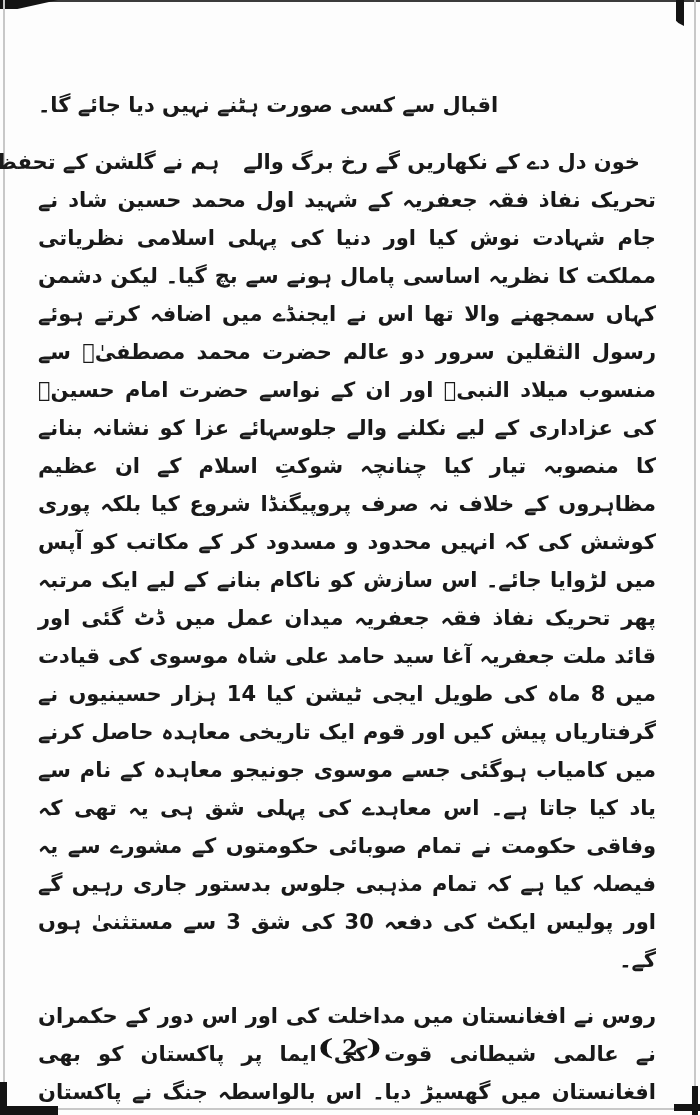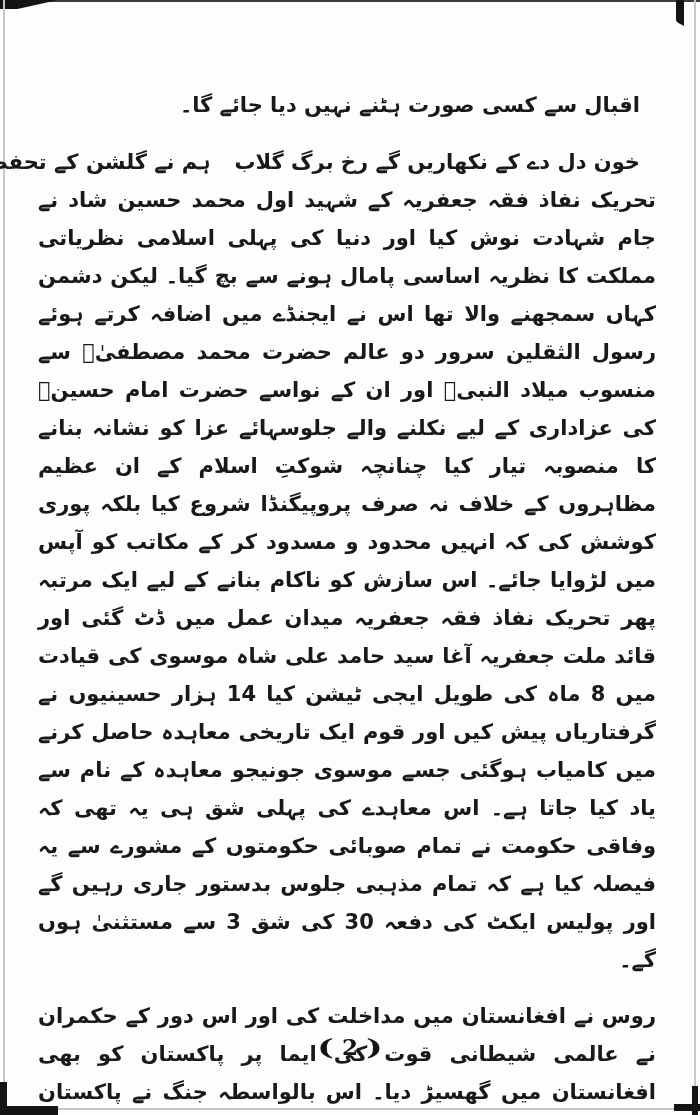--- a/index.html
+++ b/index.html
@@ -39,21 +39,21 @@
     left: 38px;
     right: 44px;
     direction: rtl;
     color: #191919;
     font-weight: 700;
     font-size: 21px;
     line-height: 38px;
     font-family: "DejaVu Sans", sans-serif;
   }
   .intro-line {
-    text-align: right;
+    text-align: left;
     padding-right: 16px;
     white-space: nowrap;
   }
   .couplet {
     margin-top: 19px;
     display: flex;
     justify-content: space-between;
     gap: 24px;
     padding-right: 16px;
     padding-left: 76px;
@@ -104,21 +104,21 @@
   <div class="bl-corner-v artifact"></div>
   <div class="bl-corner-h artifact"></div>
   <div class="br-corner-v artifact"></div>
   <div class="br-corner-h artifact"></div>
 
   <div class="content" dir="rtl">
 
     <div class="intro-line">اقبال سے کسی صورت ہٹنے نہیں دیا جائے گا۔</div>
 
     <div class="couplet">
-      <span class="hemistich">خون دل دے کے نکھاریں گے رخ برگ گلاب</span>
+      <span class="hemistich">خون دل دے کے نکھاریں گے رخ برگ والے</span>
       <span class="hemistich">ہم نے گلشن کے تحفظ کی قسم کھائی ہے</span>
     </div>
 
     <div class="para para-1">تحریک نفاذ فقہ جعفریہ کے شہید اول محمد حسین شاد نے جام شہادت نوش کیا اور دنیا کی پہلی اسلامی نظریاتی مملکت کا نظریہ اساسی پامال ہونے سے بچ گیا۔ لیکن دشمن کہاں سمجھنے والا تھا اس نے ایجنڈے میں اضافہ کرتے ہوئے رسول الثقلین سرور دو عالم حضرت محمد مصطفیٰؐ سے منسوب میلاد النبیؐ اور ان کے نواسے حضرت امام حسینؑ کی عزاداری کے لیے نکلنے والے جلوسہائے عزا کو نشانہ بنانے کا منصوبہ تیار کیا چنانچہ شوکتِ اسلام کے ان عظیم مظاہروں کے خلاف نہ صرف پروپیگنڈا شروع کیا بلکہ پوری کوشش کی کہ انہیں محدود و مسدود کر کے مکاتب کو آپس میں لڑوایا جائے۔ اس سازش کو ناکام بنانے کے لیے ایک مرتبہ پھر تحریک نفاذ فقہ جعفریہ میدان عمل میں ڈٹ گئی اور قائد ملت جعفریہ آغا سید حامد علی شاہ موسوی کی قیادت میں 8 ماہ کی طویل ایجی ٹیشن کیا 14 ہزار حسینیوں نے گرفتاریاں پیش کیں اور قوم ایک تاریخی معاہدہ حاصل کرنے میں کامیاب ہوگئی جسے موسوی جونیجو معاہدہ کے نام سے یاد کیا جاتا ہے۔ اس معاہدے کی پہلی شق ہی یہ تھی کہ وفاقی حکومت نے تمام صوبائی حکومتوں کے مشورے سے یہ فیصلہ کیا ہے کہ تمام مذہبی جلوس بدستور جاری رہیں گے اور پولیس ایکٹ کی دفعہ 30 کی شق 3 سے مستثنیٰ ہوں گے۔</div>
 
     <div class="para para-2">روس نے افغانستان میں مداخلت کی اور اس دور کے حکمران نے عالمی شیطانی قوت کی ایما پر پاکستان کو بھی افغانستان میں گھسیڑ دیا۔ اس بالواسطہ جنگ نے پاکستان کو ہیروئن اور کلاشنکوف جیسے تحائف سے نوازا۔ جوں ہی روس شکست و ریخت سے دوچار ہوا نیو ورلڈ آرڈر پر عملدرآمد شروع کر دیا گیا۔ وہ دن اور آج کا دن ہے کہ ایک طرف ڈرون حملے جاری ہیں دوسری جانب بم دھماکے، خودکش حملے، ٹارگٹ کلنگ کا سلسلہ ایسا پھیلا دیا گیا کہ پاکستان کا کوئی شہری چاہے کسی بھی مسلک و نظریہ کا قائل ہو اس سے محفوظ نہ رہا۔ آج ملک کے طول و عرض میں جاری دہشتگردی کے باعث کوئی گھر ایسا نہیں جو ماتم کدہ نہ ہو، کوئی فرد ایسا نہیں جو اشکبار نہ ہو، نصف لاکھ سے زائد جانیں پیش کی گئیں، اربوں کھربوں کا نقصان ہوا لیکن دہشتگردی رکنے کا نام نہیں لے رہی جبکہ دوسری جانب دہشتگردوں کو گرفت میں لینے کے لیے کوئی تیار نہیں۔ گذشتہ چند سالوں سے کبھی میلاد النبیؐ کے جلوسوں کو ٹارگٹ بنایا جاتا ہے تو کبھی امام حسینؑ کے جلوسہائے عزا پر حملے کیے جاتے ہیں۔ محرم الحرام سے قبل ہی یہ پلان تیار کر لیئے جاتے ہیں اور محرم الحرام کے مہینے کو ہوا بنا کر پیش کیا جاتا ہے لہٰذا اسے ہی ایک منصوبے کے تحت اس سال راولپنڈی کا جلوسِ عاشورہ نشانہ تھا۔ یہ امر ذہن</div>
 
   </div>
 
   <div class="footer">

